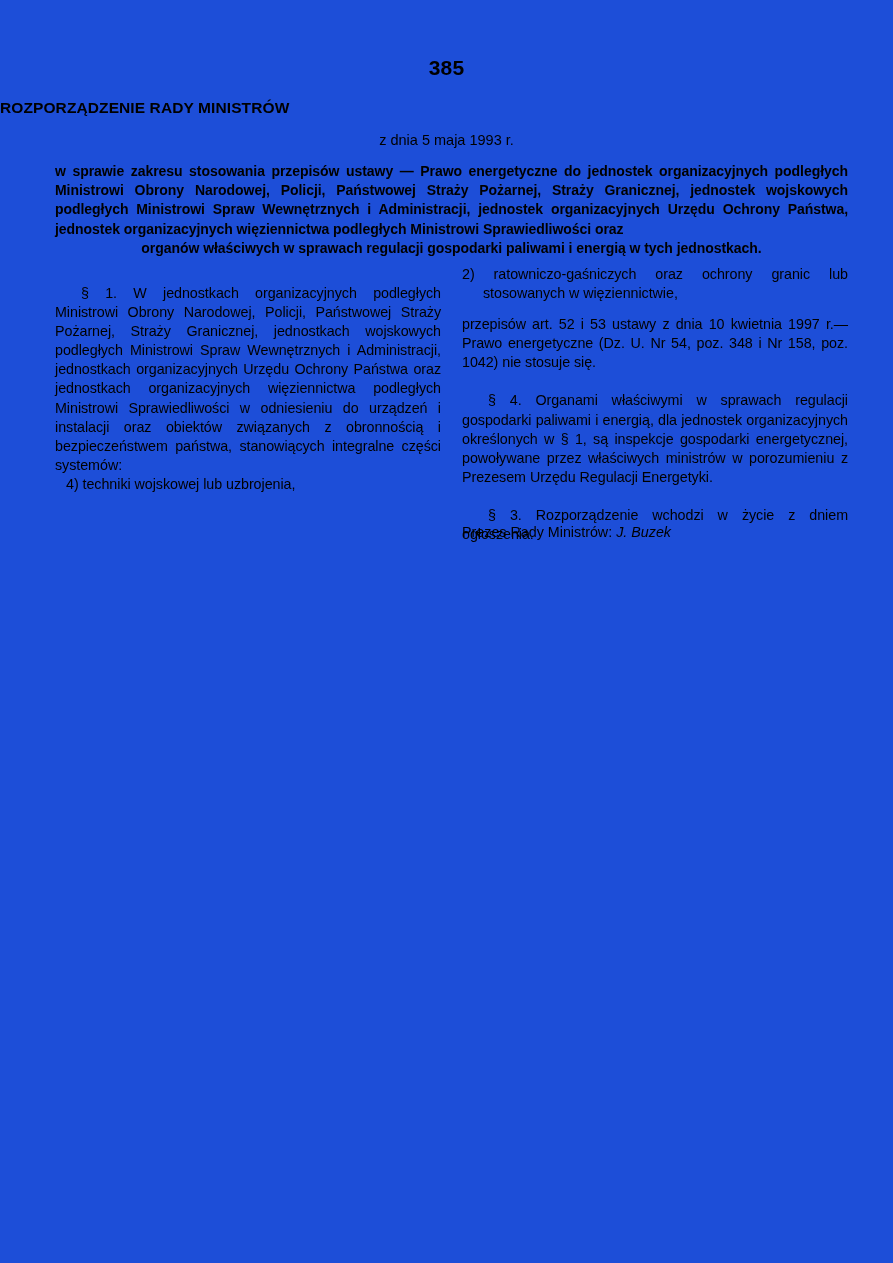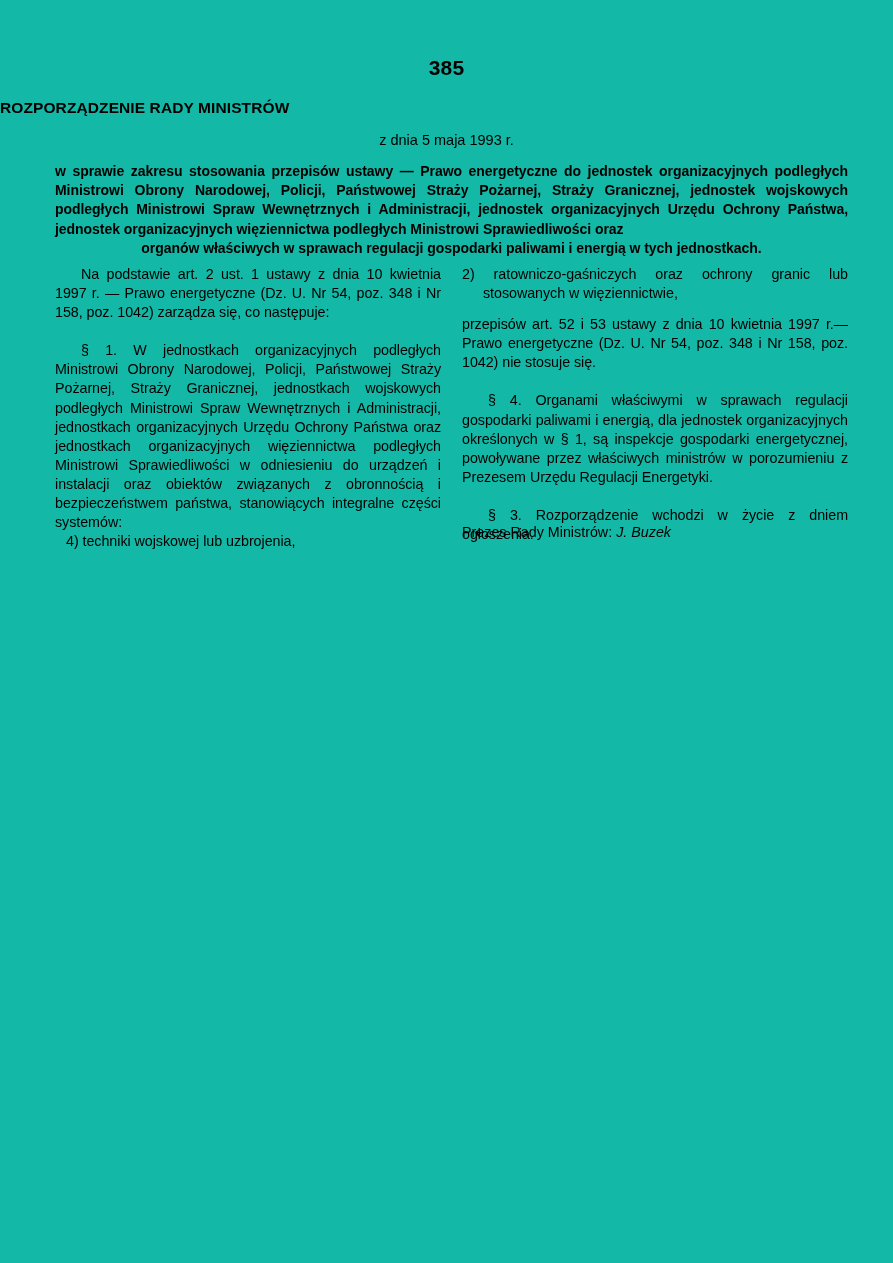--- a/index.html
+++ b/index.html
@@ -16,21 +16,21 @@
     color: #000000;
     -webkit-font-smoothing: antialiased;
   }
 
   .page {
     position: absolute;
     left: 0;
     top: 0;
     width: 893px;
     height: 1263px;
-    background: #14b8a6;
+    background: #1d4ed8;
     overflow: hidden;
   }
 
   
   .doc-number {
     position: absolute;
     left: 0;
     top: 56px;
     width: 893px;
     text-align: center;
@@ -137,21 +137,20 @@
   <div class="doc-kind">ROZPORZĄDZENIE RADY MINISTRÓW</div>
 
   <div class="doc-date">z dnia 5 maja 1993 r.</div>
 
   <div class="doc-subject">
     <span>w sprawie zakresu stosowania przepisów ustawy — Prawo energetyczne do jednostek organizacyjnych podległych Ministrowi Obrony Narodowej, Policji, Państwowej Straży Pożarnej, Straży Granicznej, jednostek wojskowych podległych Ministrowi Spraw Wewnętrznych i Administracji, jednostek organizacyjnych Urzędu Ochrony Państwa, jednostek organizacyjnych więziennictwa podległych Ministrowi Sprawiedliwości oraz</span>
     <span class="last-line">organów właściwych w sprawach regulacji gospodarki paliwami i energią w tych jednostkach.</span>
   </div>
 
   <div class="col col-left">
-    <p class="para">Na podstawie art. 2 ust. 1 ustawy z dnia 10 kwietnia 1997 r. — Prawo energetyczne (Dz. U. Nr 54, poz. 348 i Nr 158, poz. 1042) zarządza się, co następuje:</p>
 
     <p class="para gap-before">§ 1. W jednostkach organizacyjnych podległych Ministrowi Obrony Narodowej, Policji, Państwowej Straży Pożarnej, Straży Granicznej, jednostkach wojskowych podległych Ministrowi Spraw Wewnętrznych i Administracji, jednostkach organizacyjnych Urzędu Ochrony Państwa oraz jednostkach organizacyjnych więziennictwa podległych Ministrowi Sprawiedliwości w odniesieniu do urządzeń i instalacji oraz obiektów związanych z obronnością i bezpieczeństwem państwa, stanowiących integralne części systemów:</p>
 
     <p class="item-left gap-before-sm">4) techniki wojskowej lub uzbrojenia,</p>
   </div>
 
   <div class="col col-right">
     <p class="item">2) ratowniczo-gaśniczych oraz ochrony granic lub stosowanych w więziennictwie,</p>
 
     <p class="para no-indent gap-before-sm">przepisów art. 52 i 53 ustawy z dnia 10 kwietnia 1997 r.— Prawo energetyczne (Dz. U. Nr 54, poz. 348 i Nr 158, poz. 1042) nie stosuje się.</p>

